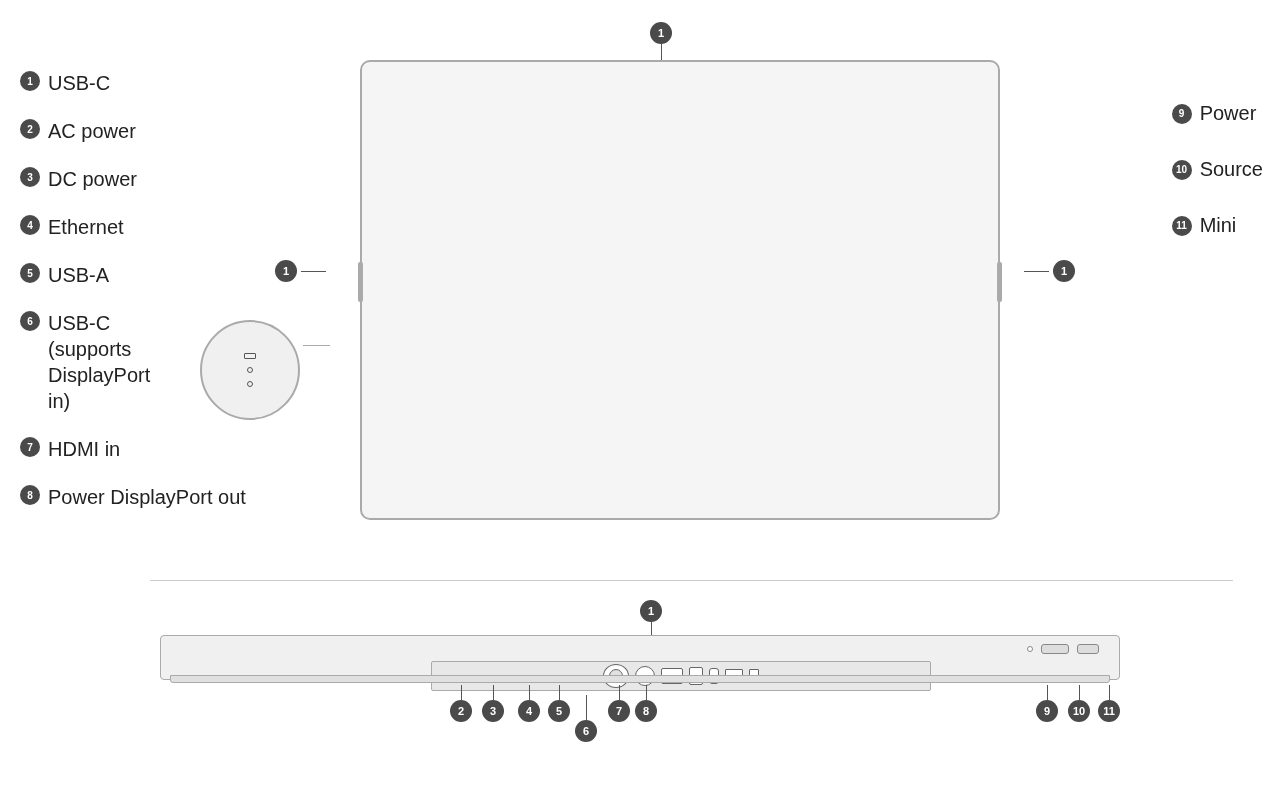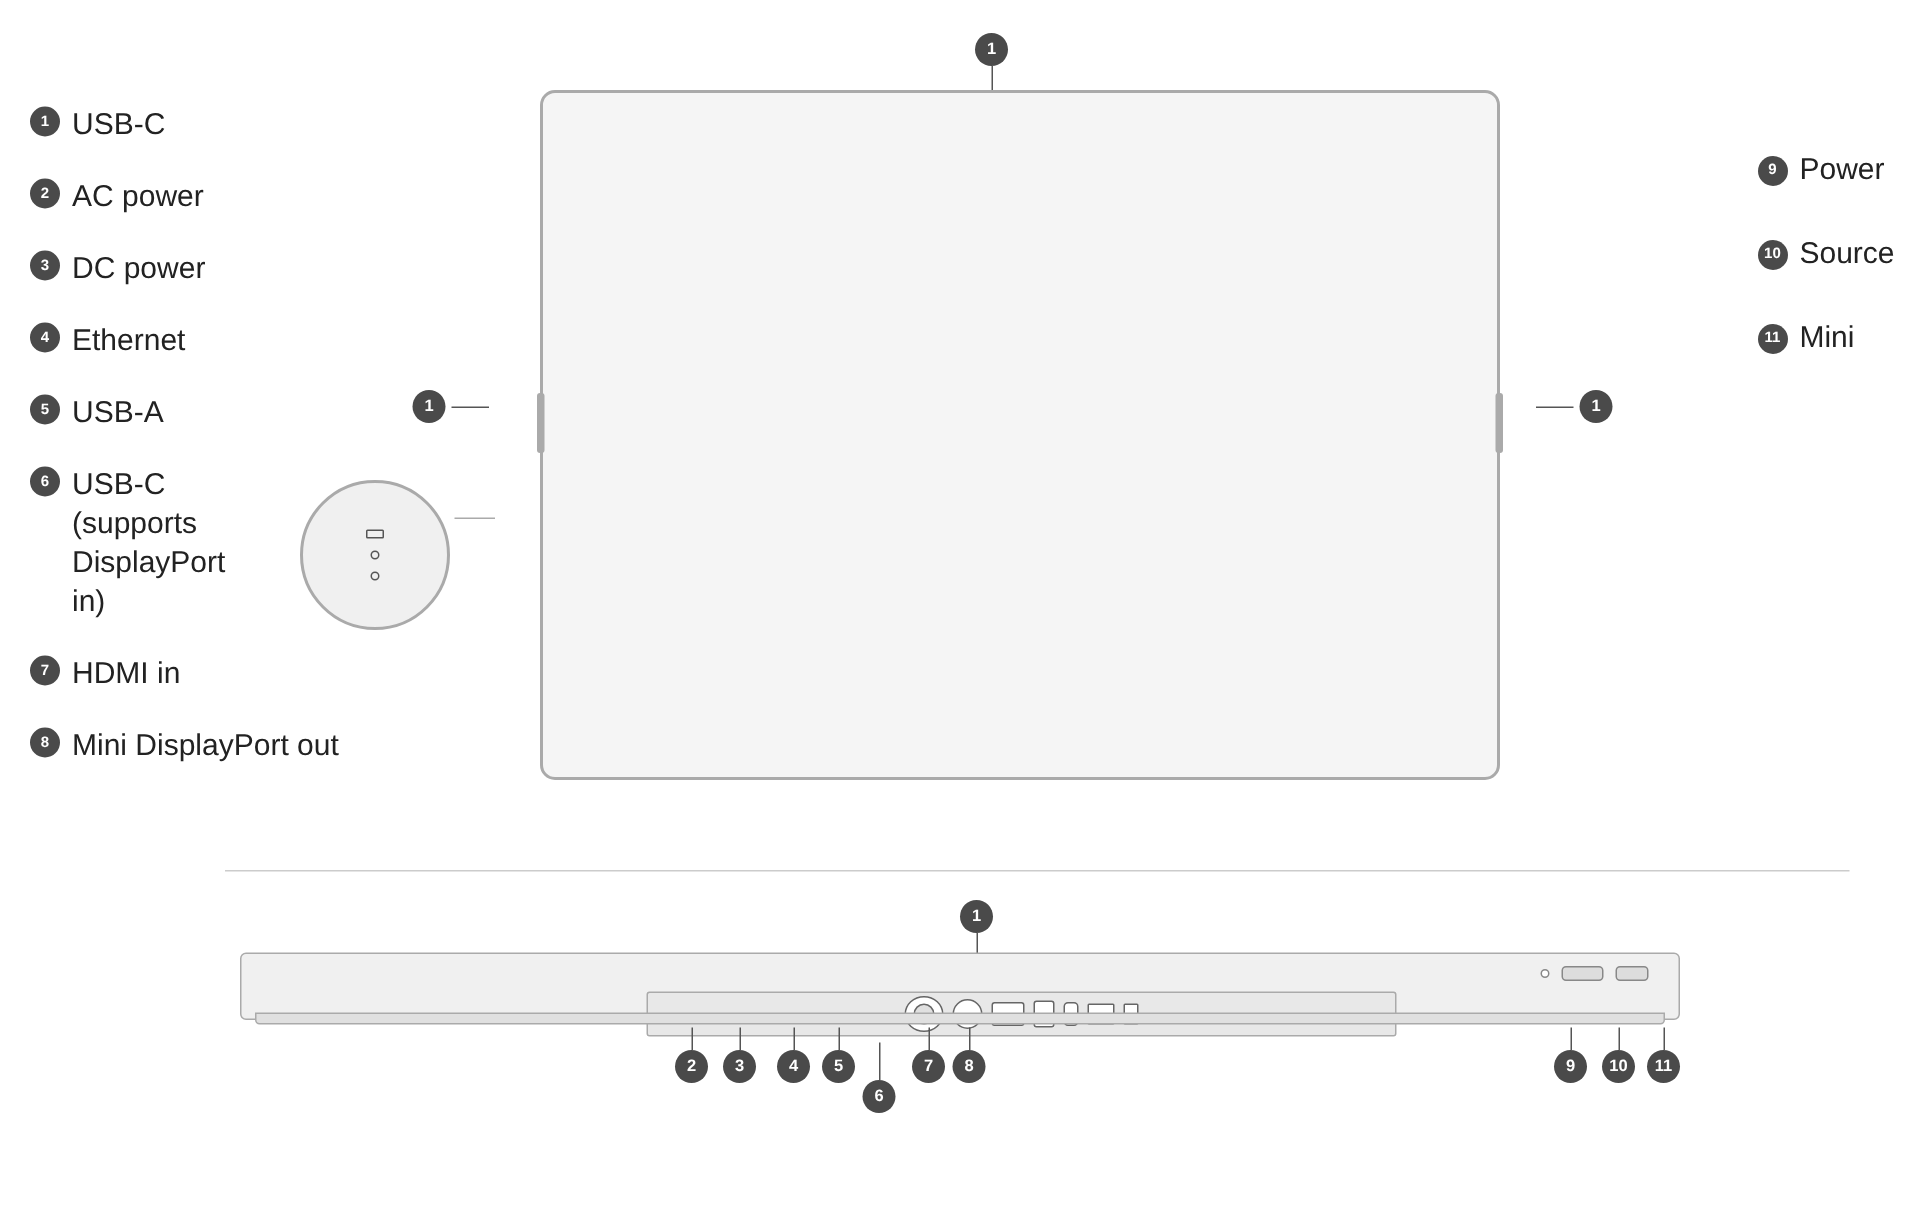--- a/index.html
+++ b/index.html
@@ -289,21 +289,21 @@
         <div class="badge">6</div>
         <span class="label-text" style="max-width:120px; white-space: pre-line;">USB-C (supports
 DisplayPort in)</span>
       </div>
       <div class="label-item">
         <div class="badge">7</div>
         <span class="label-text">HDMI in</span>
       </div>
       <div class="label-item">
         <div class="badge">8</div>
-        <span class="label-text">Mini DisplayPort out</span>
+        <span class="label-text">Power DisplayPort out</span>
       </div>
     </div>
 
     <div class="right-labels">
       <div class="right-label-item">
         <div class="badge">9</div>
         <span class="label-text">Power</span>
       </div>
       <div class="right-label-item">
         <div class="badge">10</div>

